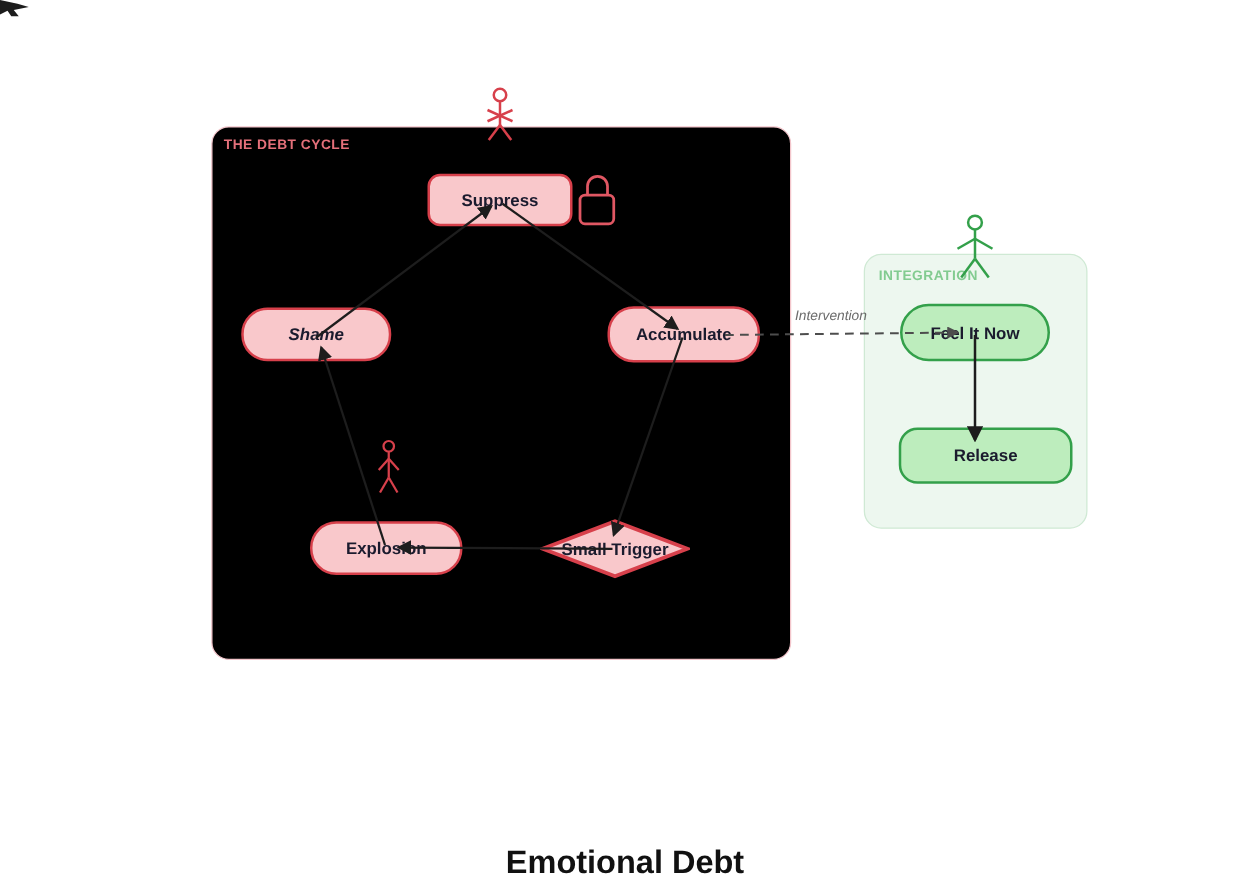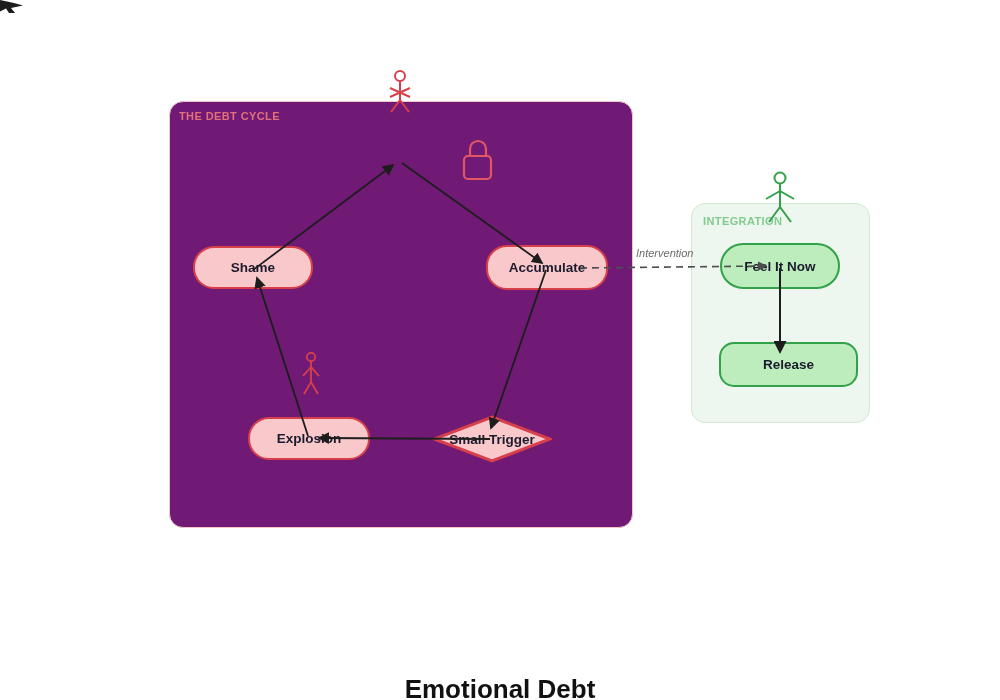--- a/index.html
+++ b/index.html
@@ -1,20 +1,20 @@
 <!DOCTYPE html>
 <html><head>
 <meta charset="utf-8">
 <style>
   * { margin:0; padding:0; box-sizing:border-box; }
   body { font-family:"Liberation Sans", sans-serif; background:#ffffff; }
   .canvas { position:relative; width:1000px; height:700px; background:#ffffff; overflow:hidden; }
 
   .group { position:absolute; border-radius:14px; }
-  .group.red   { background:#701a75; border:1.5px solid #f3c5cb;padding-left:16px; }
+  .group.red   { background:#000000; border:1.5px solid #f3c5cb;padding-left:16px; }
   .group.green { background:#edf7ef; border:1.5px solid #cfe9d4; }
   .group-label { position:absolute; font-size:11px; font-weight:bold; letter-spacing:0.4px; }
   .group-label.red   { color:#e4707a; }
   .group-label.green { color:#82cb90; }
 
   .node { position:absolute; display:flex; align-items:center; justify-content:center;
           font-size:13.5px; font-weight:bold; color:#1b1b2e; }
   .node.red   { background:#f9c8cb; border:2.2px solid #d7404b; }
   .node.green { background:#bdedbd; border:2.2px solid #33a04a; }
 
@@ -36,22 +36,25 @@
 <div class="canvas">
 
   <div class="group red" style="left:169px; top:101px; width:464px; height:427px;">
     <div class="group-label red" style="left:9px; top:8px;">THE DEBT CYCLE</div>
   </div>
 
   <div class="group green" style="left:691px; top:203px; width:179px; height:220px;">
     <div class="group-label green" style="left:11px; top:11px;">INTEGRATION</div>
   </div>
 
+  <div class="node red" style="left:342px; top:139px; width:116px; height:42px; border-radius:10px;">
+    <span>Suppress</span>
+  </div>
 
-  <div class="node red" style="left:193px; top:246px; width:120px; height:43px; border-radius:21px;">
+  <div class="node red" style="left:193px; top:246px; width:120px; height:43px; border-radius:21px;font-style:italic;">
     <span>Shame</span>
   </div>
 
   <div class="node red" style="left:486px; top:245px; width:122px; height:45px; border-radius:21px;">
     <span>Accumulate</span>
   </div>
 
   <div class="node red" style="left:248px; top:417px; width:122px; height:43px; border-radius:21px;">
     <span>Explosion</span>
   </div>

